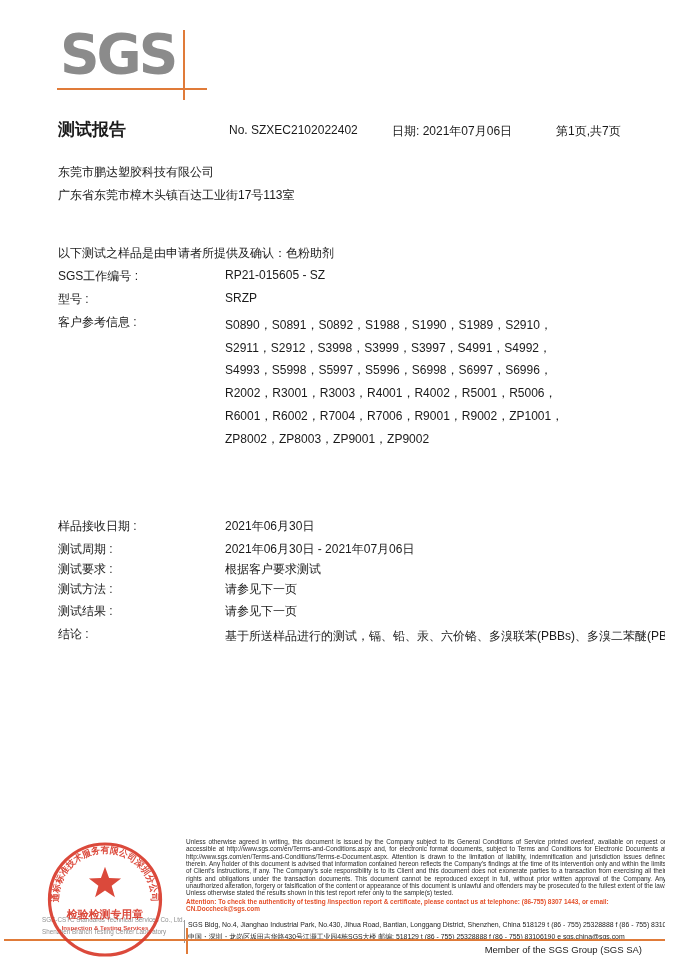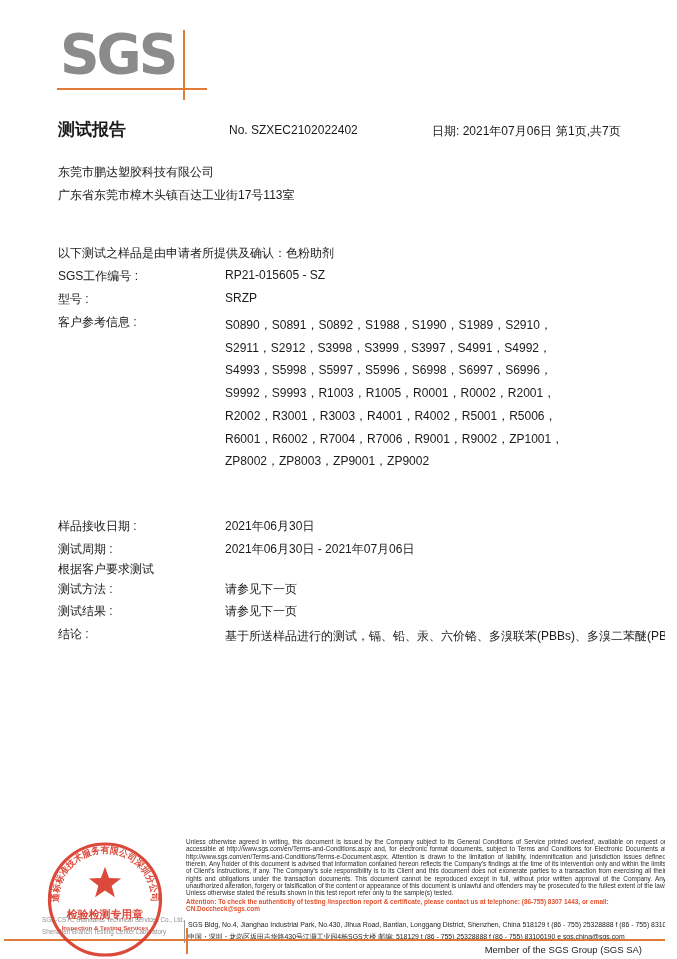--- a/index.html
+++ b/index.html
@@ -14,21 +14,21 @@
   .logo-text {
     left:60px; top:24px; font-family:"DejaVu Sans",sans-serif;
     font-weight:bold; font-size:55px; line-height:60px; color:#8b8b8b;
     letter-spacing:-3px;
   }
   .crop-h { left:57px; top:88px; width:150px; height:2px; background:#e07b39; }
   .crop-v { left:183px; top:30px; width:2px; height:70px; background:#e07b39; }
 
   .report-title { left:58px; top:118px; font-size:17px; font-weight:bold; }
   .report-no    { left:229px; top:123px; font-size:12px; }
-  .report-date  { left:432px; top:123px; font-size:12px;text-align:center; }
+  .report-date  { left:392px; top:123px; font-size:12px;text-align:center; }
   .report-page  { left:556px; top:123px; font-size:12px; }
 
   .applicant { left:58px; top:161px; font-size:12px; line-height:23px; }
 
   .intro { left:58px; top:245px; font-size:12px; }
 
   
   .row { position:absolute; left:58px; display:flex; font-size:12px; }
   .row .lbl { width:167px; flex:0 0 167px; }
   .row .val { white-space:nowrap; }
@@ -83,38 +83,38 @@
     <div class="lbl">型号 :</div>
     <div class="val">SRZP</div>
   </div>
 
   <div class="row" style="top:314px">
     <div class="lbl">客户参考信息 :</div>
     <div class="val ref-lines">
       <div>S0890，S0891，S0892，S1988，S1990，S1989，S2910，</div>
       <div>S2911，S2912，S3998，S3999，S3997，S4991，S4992，</div>
       <div>S4993，S5998，S5997，S5996，S6998，S6997，S6996，</div>
-      <div>S9992，S9993，R1003，R1005，R0001，R0002，R2001，</div>
       <div>R2002，R3001，R3003，R4001，R4002，R5001，R5006，</div>
       <div>R6001，R6002，R7004，R7006，R9001，R9002，ZP1001，</div>
       <div>ZP8002，ZP8003，ZP9001，ZP9002</div>
     </div>
   </div>
 
   <div class="row" style="top:518px">
     <div class="lbl">样品接收日期 :</div>
     <div class="val">2021年06月30日</div>
   </div>
 
   <div class="row" style="top:541px">
     <div class="lbl">测试周期 :</div>
     <div class="val">2021年06月30日 - 2021年07月06日</div>
   </div>
 
   <div class="row" style="top:561px">
+    <div class="lbl">测试要求 :</div>
     <div class="val">根据客户要求测试</div>
   </div>
 
   <div class="row" style="top:581px">
     <div class="lbl">测试方法 :</div>
     <div class="val">请参见下一页</div>
   </div>
 
   <div class="row" style="top:603px">
     <div class="lbl">测试结果 :</div>

